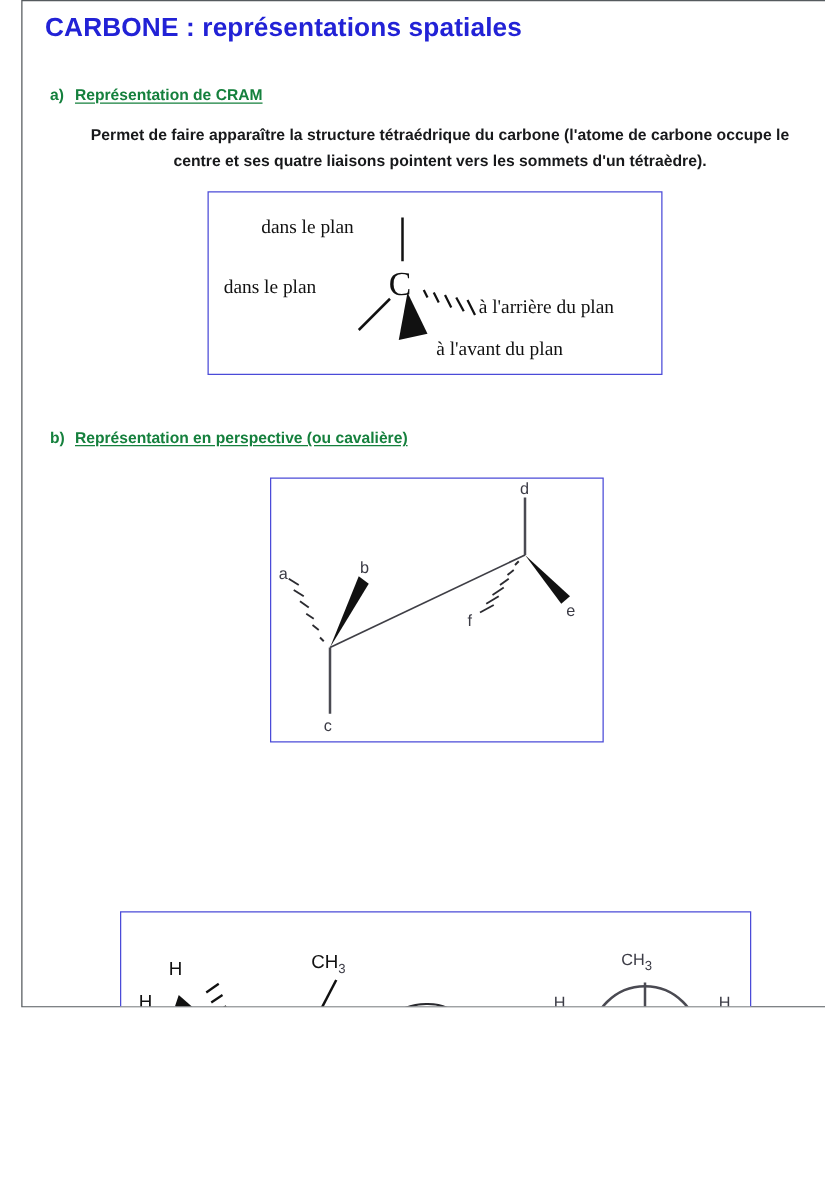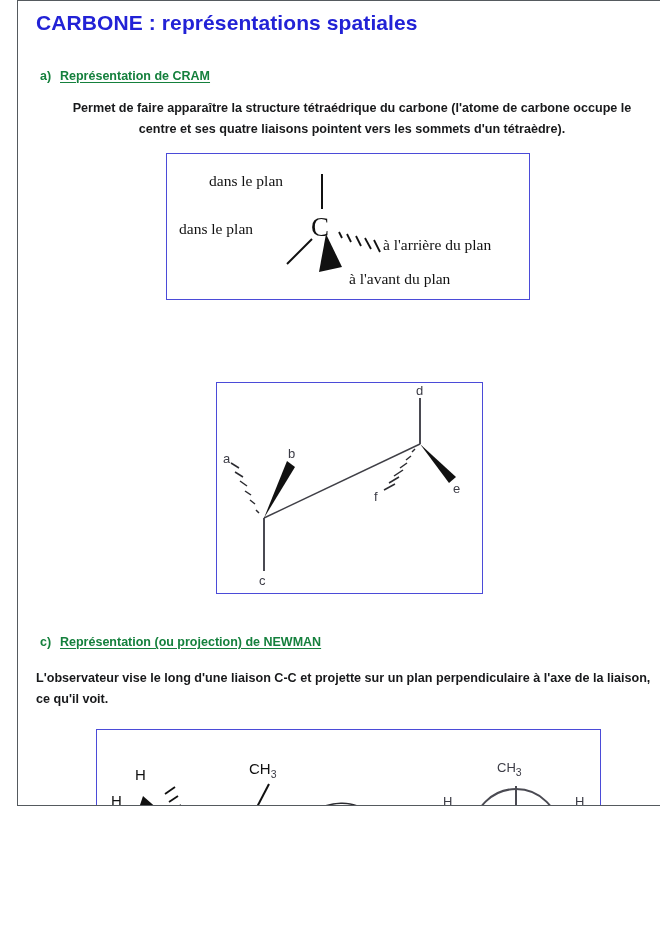--- a/index.html
+++ b/index.html
@@ -145,20 +145,23 @@
 
       <text class="lbl-c" x="144" y="82">C</text>
 
       <text class="lbl-serif" x="42" y="32">dans le plan</text>
       <text class="lbl-serif" x="12" y="80">dans le plan</text>
       <text class="lbl-serif" x="216" y="96">à l'arrière du plan</text>
       <text class="lbl-serif" x="182" y="130">à l'avant du plan</text>
     </svg>
   </div>
 
+  <div class="section-head" style="left:22px; top:342px;">
+    <span class="marker">b)</span><span class="headline">Représentation en perspective (ou cavalière)</span>
+  </div>
 
   <div class="figbox" style="left:198px; top:381px; width:267px; height:212px;">
     <svg width="263" height="208" viewBox="0 0 263 208" xmlns="http://www.w3.org/2000/svg">
 
       <line class="bond-thin" x1="47" y1="135" x2="203" y2="61"></line>
 
       <g>
         <line class="hash-thin" x1="42" y1="130" x2="39" y2="127"></line>
         <line class="hash-thin" x1="38" y1="121" x2="33" y2="117"></line>
         <line class="hash-thin" x1="34" y1="112" x2="28" y2="108"></line>
@@ -186,25 +189,21 @@
 
       <text class="lbl-sans" x="6" y="80">a</text>
       <text class="lbl-sans" x="71" y="75">b</text>
       <text class="lbl-sans" x="42" y="202">c</text>
       <text class="lbl-sans" x="199" y="12">d</text>
       <text class="lbl-sans" x="236" y="110">e</text>
       <text class="lbl-sans" x="157" y="118">f</text>
     </svg>
   </div>
 
-  <div class="section-head" style="left:22px; top:634px;">
-    <span class="marker">c)</span><span class="headline">Représentation (ou projection) de NEWMAN</span>
-  </div>
-
-  <div class="para" style="left:18px; top:667px; width:625px;">L'observateur vise le long d'une liaison C-C et projette sur un plan perpendiculaire à l'axe de la liaison, ce qu'il voit.</div>
+
 
   <div class="figbox" style="left:78px; top:728px; width:505px; height:197px;">
     <svg width="501" height="193" viewBox="0 0 501 193" xmlns="http://www.w3.org/2000/svg">
 
       <line class="bond" x1="87" y1="102" x2="147" y2="102"></line>
 
       <polygon class="wedge-solid" points="87,102 46,66 43,75"></polygon>
 
       <g>
         <line class="hash" x1="84" y1="96" x2="88" y2="93"></line>

